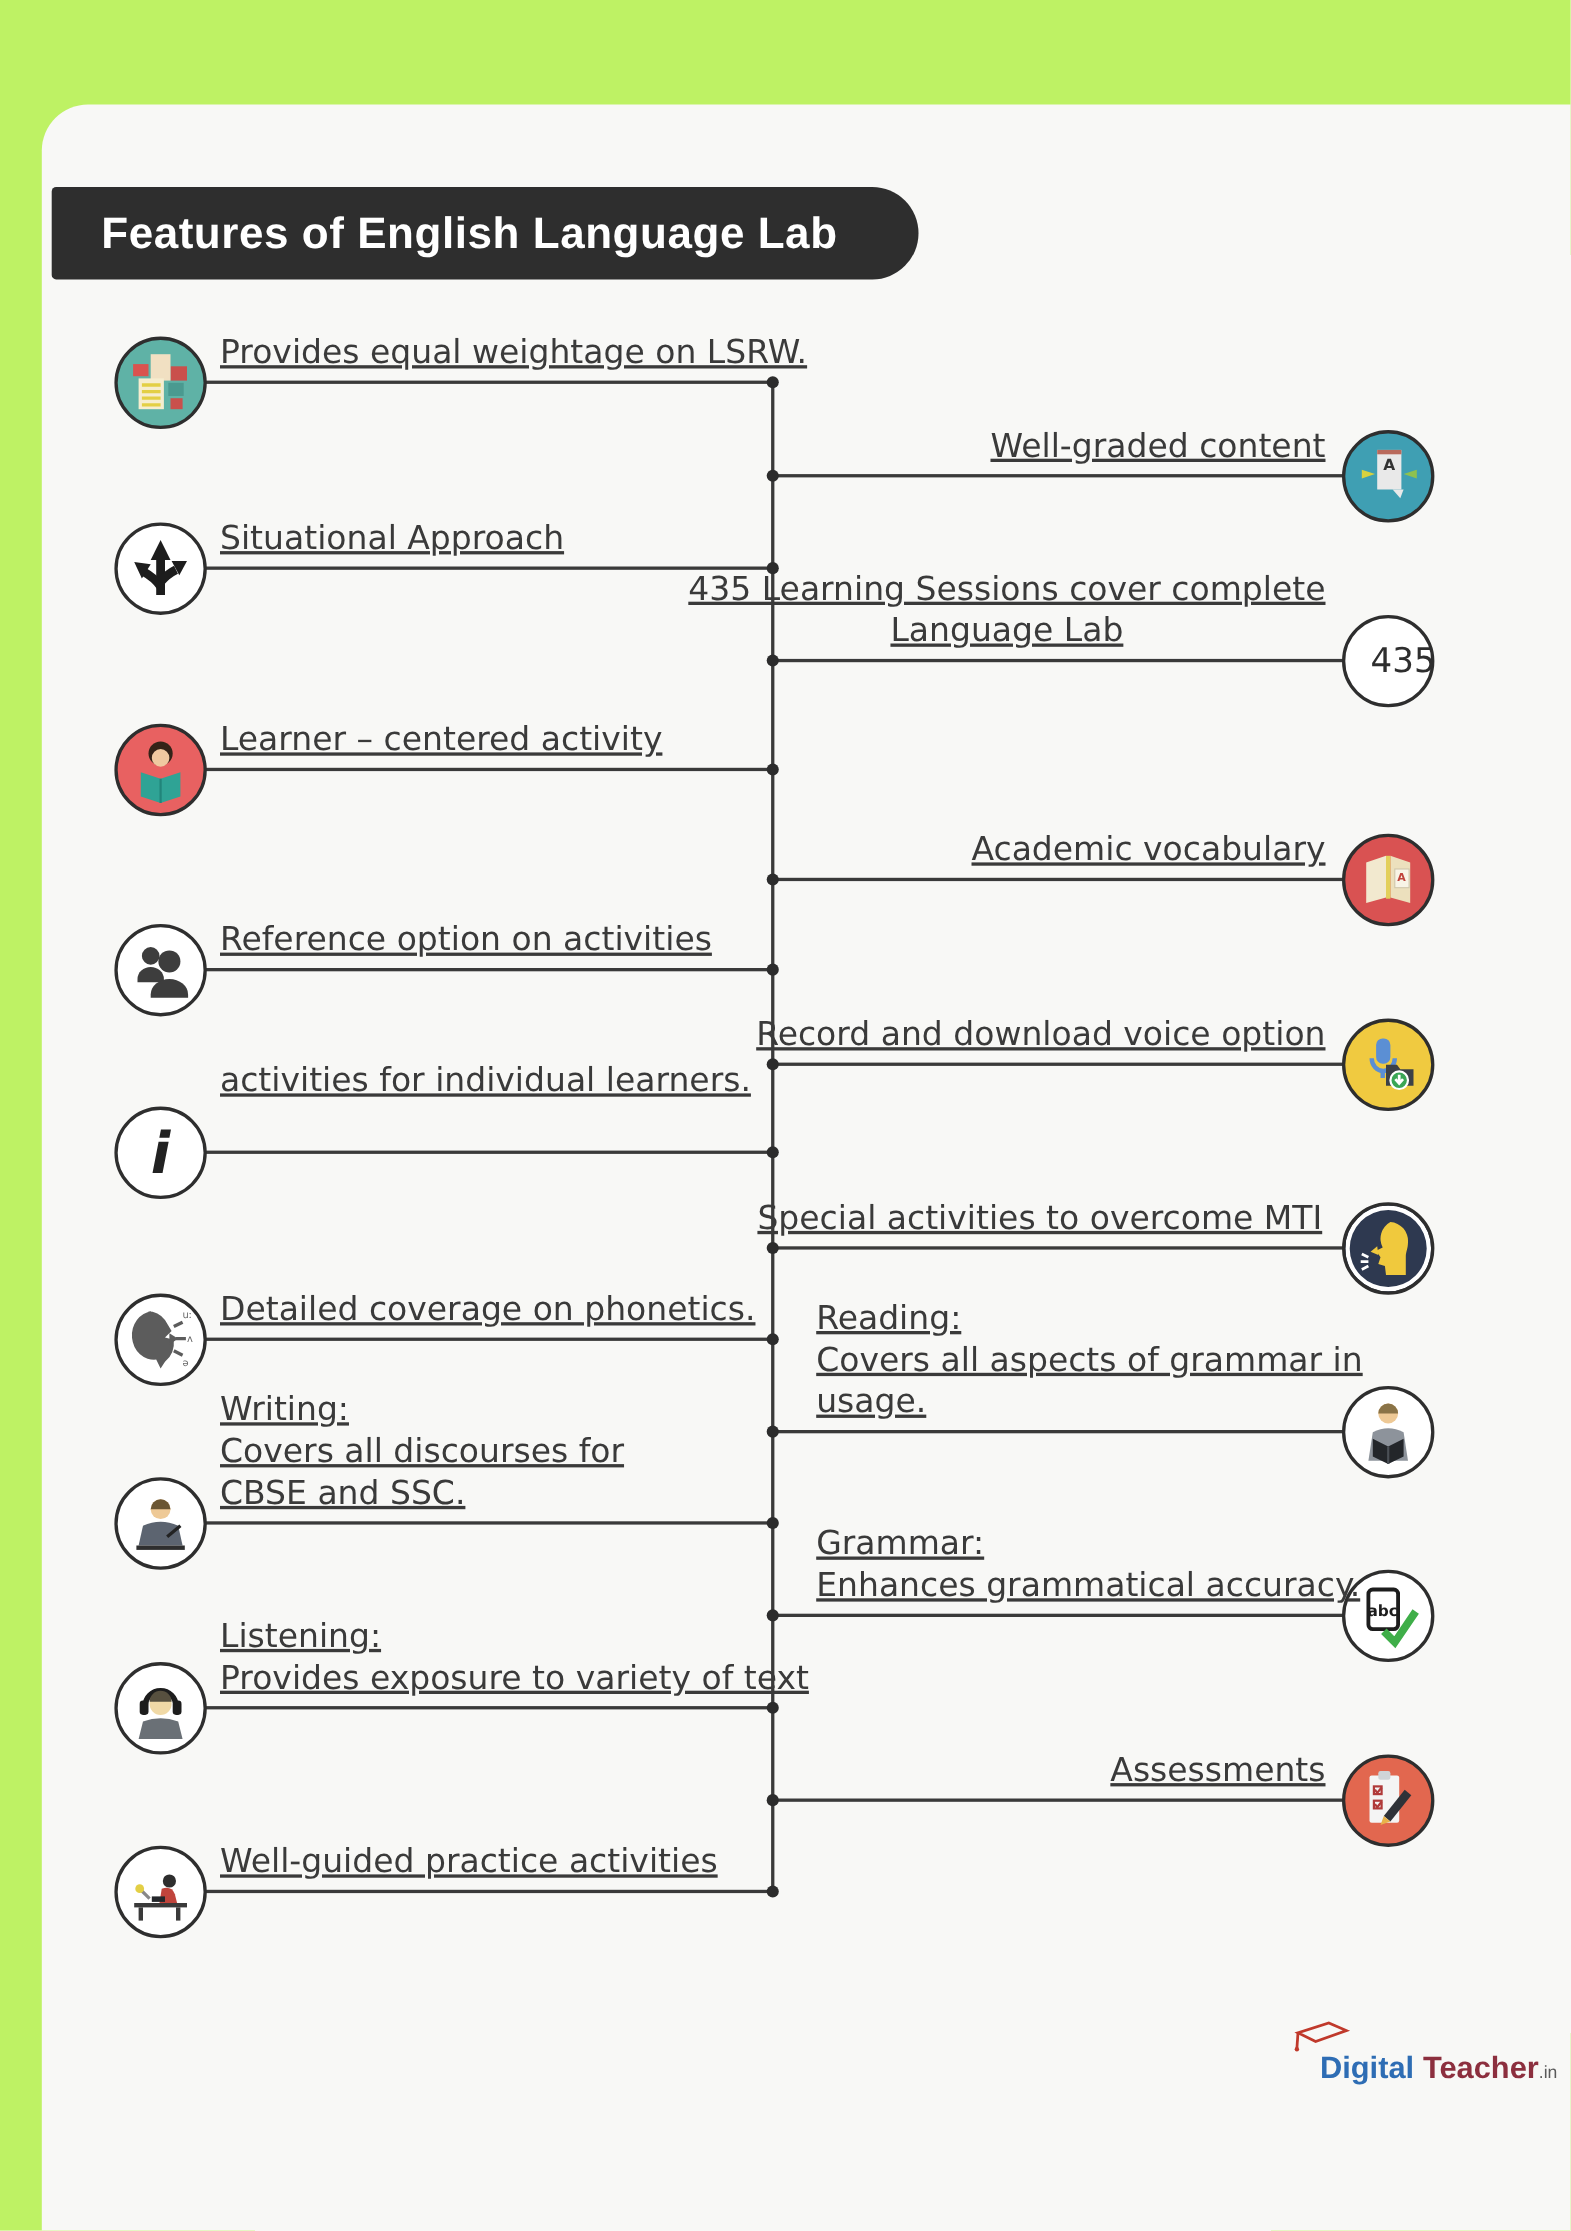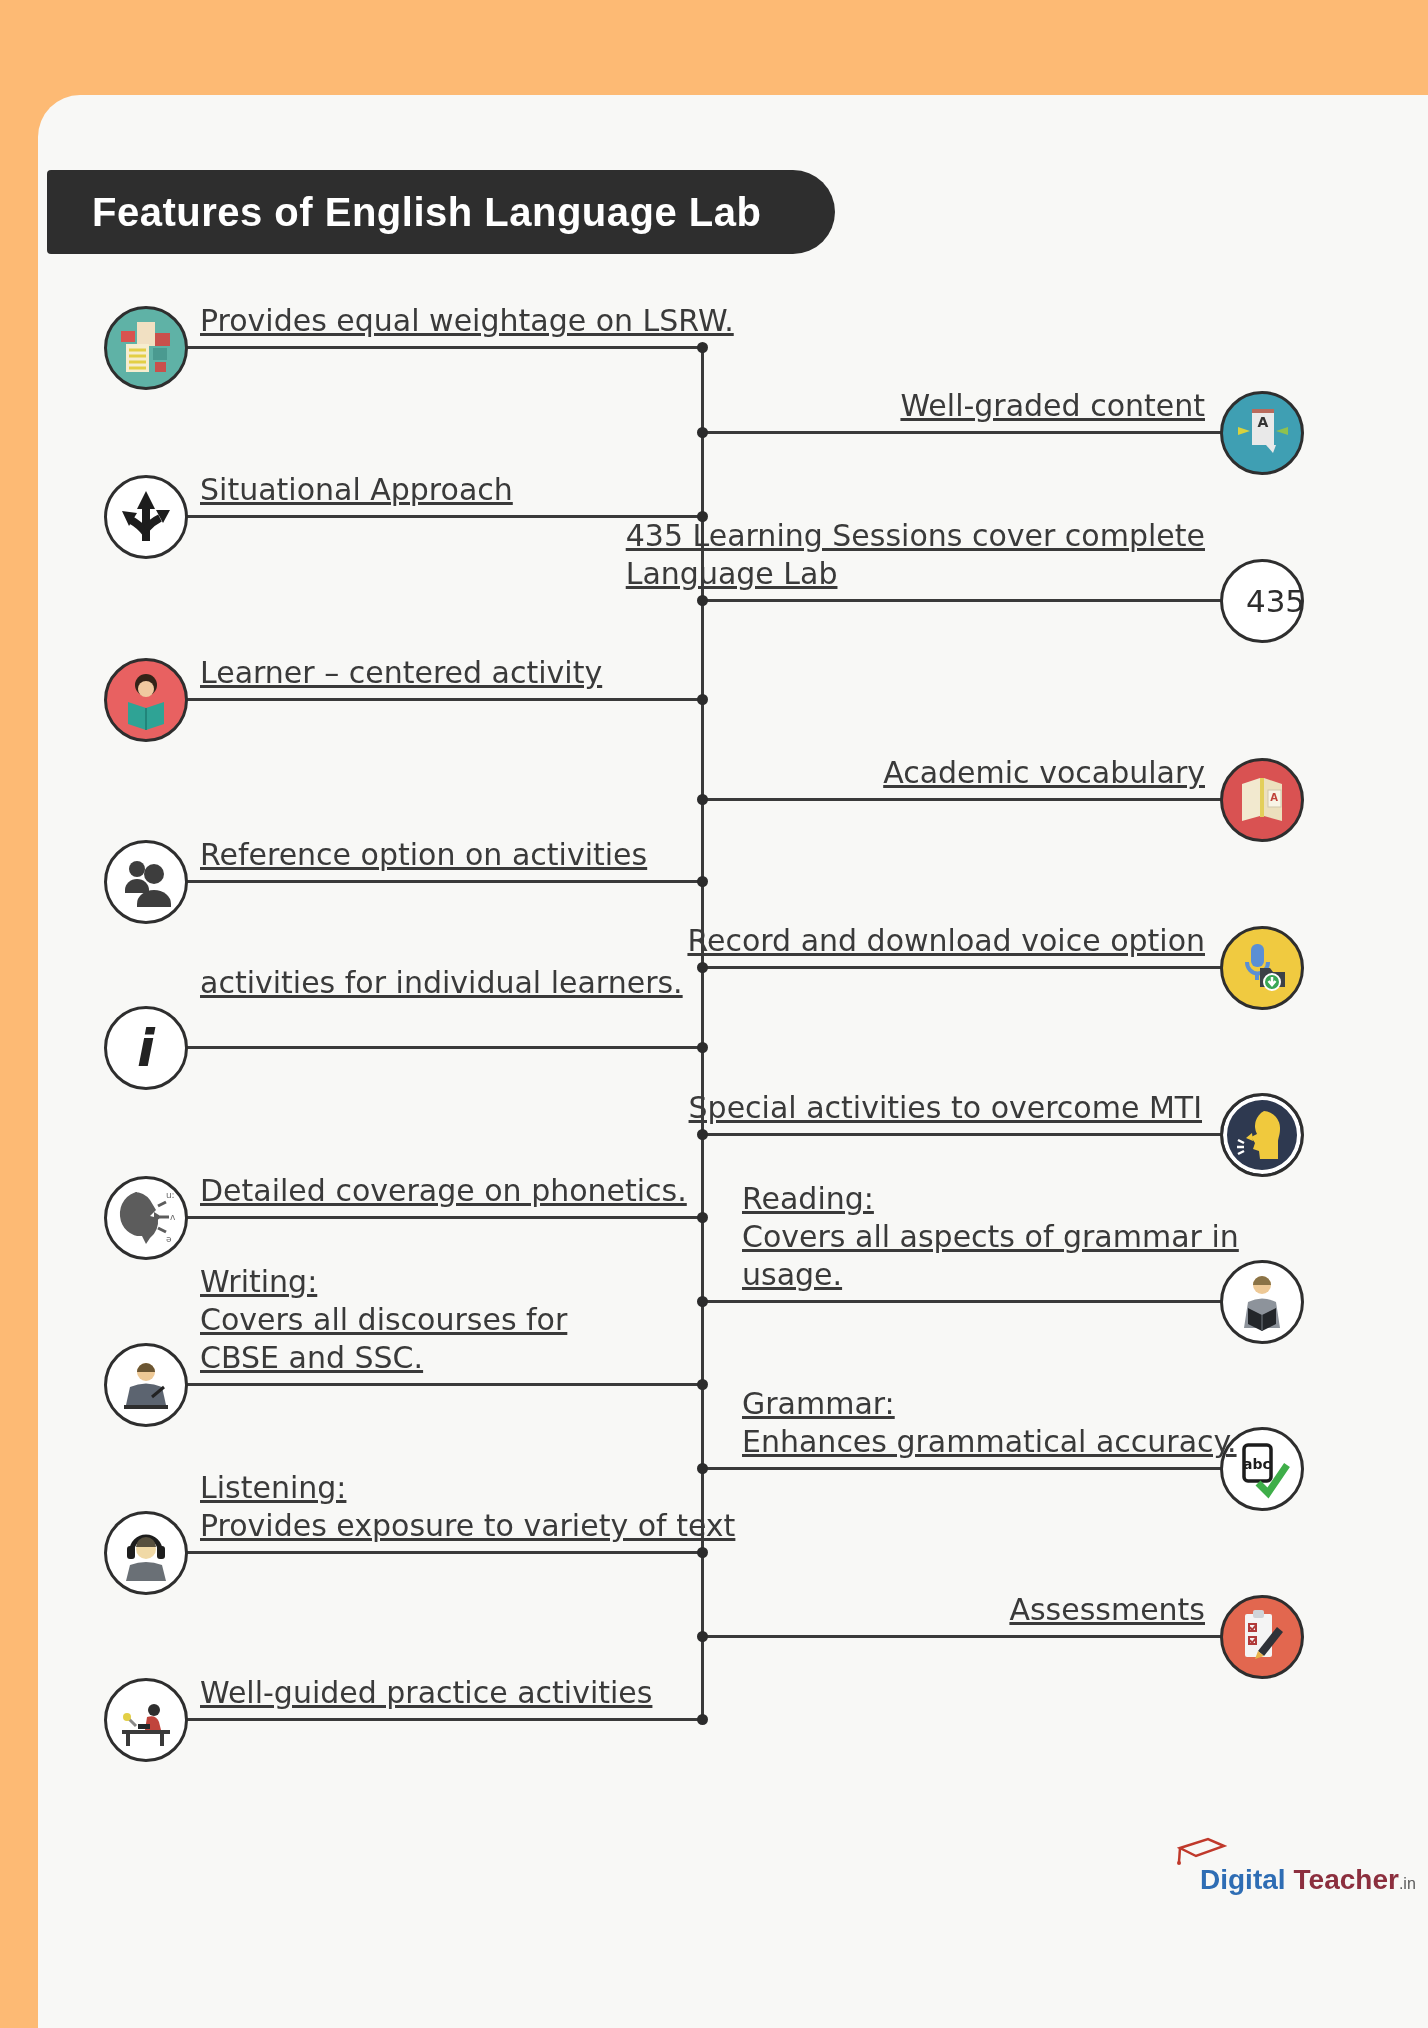--- a/index.html
+++ b/index.html
@@ -1,34 +1,34 @@
 <!DOCTYPE html>
 <html><head>
 <meta charset="utf-8">
 <style>
   html,body{margin:0;padding:0;background:#ffffff;}
-  #canvas{position:relative;width:1428px;height:2028px;background:#fdba74;overflow:hidden;
+  #canvas{position:relative;width:1428px;height:2028px;background:#bef264;overflow:hidden;
           font-family:"DejaVu Sans",sans-serif;color:#3a3a3a;}
   #panel{position:absolute;left:38px;top:95px;width:1390px;height:1933px;background:#f8f8f6;
          border-radius:42px 0 0 0;}
   
   #banner{position:absolute;left:47px;top:170px;width:788px;height:84px;background:#2e2e2e;
           border-radius:4px 42px 42px 4px;}
   #banner .t{font-family:"Liberation Sans","DejaVu Sans",sans-serif;font-weight:bold;
              font-size:40px;line-height:84px;color:#ffffff;padding-left:45px;letter-spacing:.5px;}
   
   .hline{position:absolute;height:3px;background:#3a3a3a;}
   #vline{position:absolute;left:701px;top:347px;width:3px;height:1374px;background:#3a3a3a;}
   .dot{position:absolute;width:11px;height:11px;border-radius:50%;background:#2c2c2c;}
   
   .circle{position:absolute;width:84px;height:84px;border-radius:50%;border:3px solid #2e2e2e;
           background:#fff;box-sizing:border-box;display:flex;align-items:center;justify-content:center;}
   
   .lbl{position:absolute;font-size:30px;line-height:38px;color:#3a3a3a;white-space:nowrap;text-decoration:underline;}
-  .lbl.r{text-align:left;}
+  .lbl.r{text-align:center;}
   .badge-txt{font-size:31px;color:#2e2e2e;margin-left:27px;}
   
   #logo{position:absolute;left:1158px;top:1836px;width:270px;height:100px;}
   #logo .row{position:absolute;left:42px;top:28px;font-family:"Liberation Sans","DejaVu Sans",sans-serif;}
   #logo .d{font-size:28px;font-weight:bold;color:#2e6db4;}
   #logo .te{font-size:28px;font-weight:bold;color:#8c2f3e;}
   #logo .in{font-size:16px;font-weight:normal;color:#5a5a5a;}
   svg text{font-family:"DejaVu Sans",sans-serif;}
 </style>
 </head>

